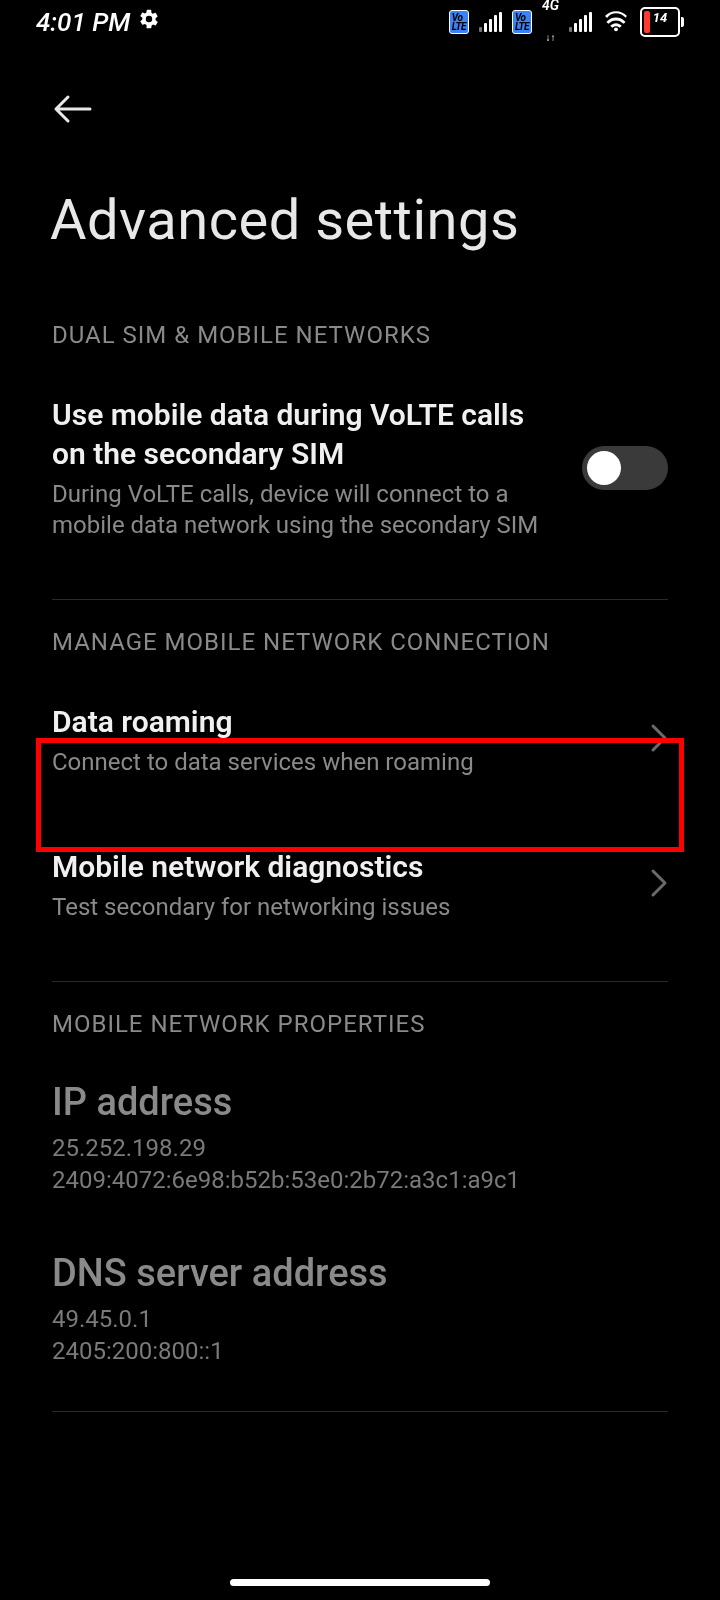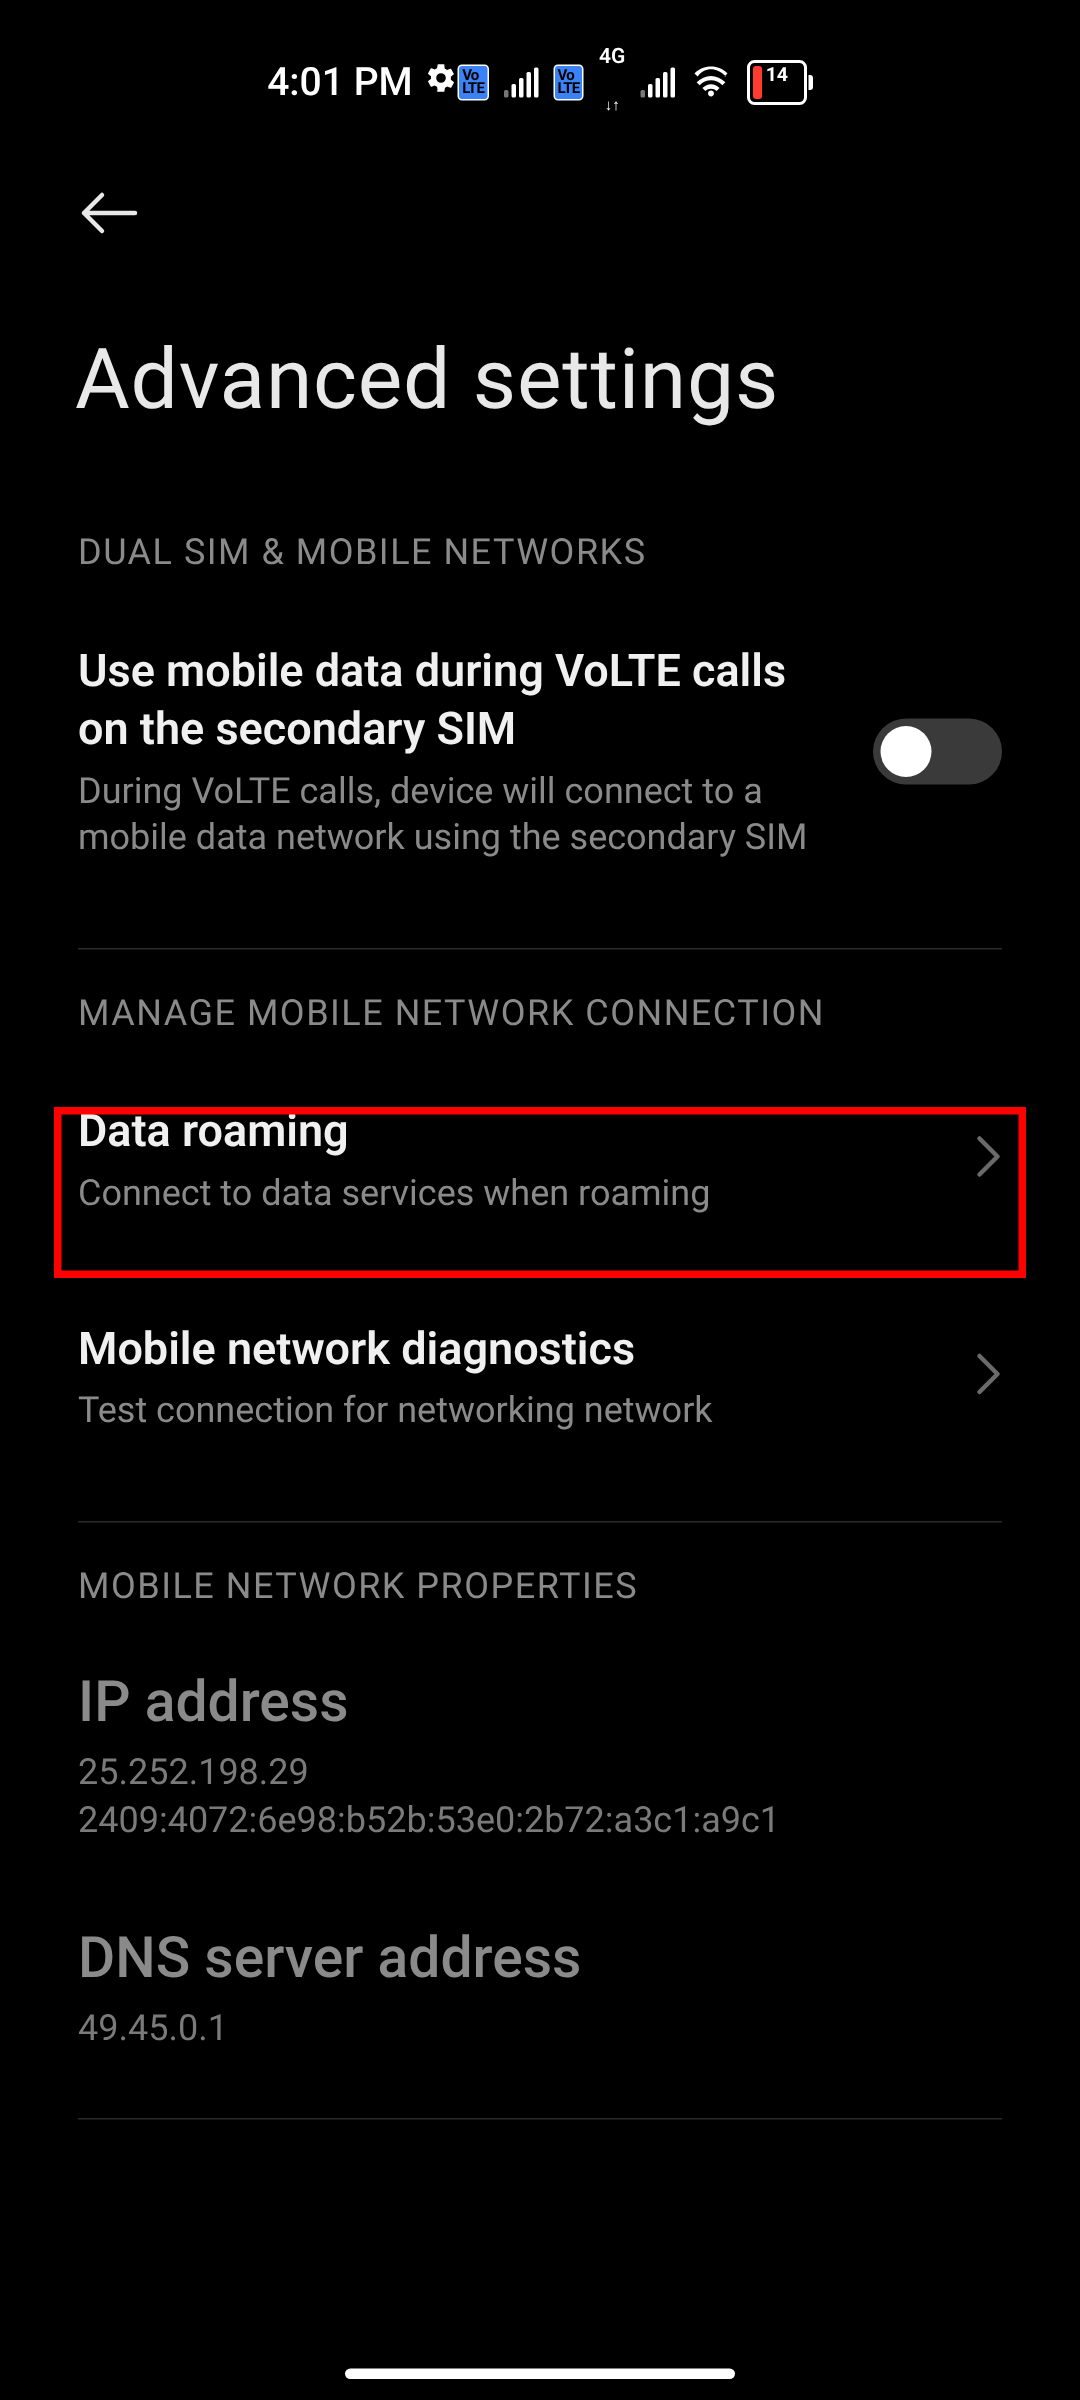--- a/index.html
+++ b/index.html
@@ -7,25 +7,26 @@
       width: 720px;
       height: 1600px;
       background: #000000;
       font-family: -apple-system, Roboto, "Helvetica Neue", Arial, sans-serif;
       color: #ffffff;
       overflow: hidden;
       position: relative;
     }
     .status-bar {
       display: flex;
-      justify-content: center;
+      justify-content: space-between;
       align-items: center;
-      padding: 33px 36px 10px 36px;
+      padding: 0 36px 10px 36px;
       font-size: 26px;
       font-weight: 500;
+      font-style: italic;
     }
     .status-left { display: flex; align-items: center; gap: 8px; }
     .status-right { display: flex; align-items: center; gap: 10px; }
     .gear-icon { font-size: 22px; }
     .volte-badge {
       font-size: 10px;
       line-height: 9px;
       border: 1.5px solid #fff;
       border-radius: 3px;
       padding: 2px 2px;
@@ -203,40 +204,41 @@
   <span class="chevron">
     <svg width="18" height="30" viewBox="0 0 12 20" fill="none" stroke="#6a6a6a" stroke-width="2" stroke-linecap="round" stroke-linejoin="round">
         <path d="m2 2 8 8-8 8"></path>
       </svg>
   </span>
 </div>
 
 <div class="setting-row" style="padding-top:40px;">
   <div class="setting-text">
     <div class="setting-title">Mobile network diagnostics</div>
-    <div class="setting-sub">Test connection for networking network</div>
+    <div class="setting-sub">Test secondary for networking issues</div>
   </div>
   <span class="chevron">
     <svg width="18" height="30" viewBox="0 0 12 20" fill="none" stroke="#6a6a6a" stroke-width="2" stroke-linecap="round" stroke-linejoin="round">
         <path d="m2 2 8 8-8 8"></path>
       </svg>
   </span>
 </div>
 <div class="divider"></div>
 
 <div class="section-header">MOBILE NETWORK PROPERTIES</div>
 
 <div class="info-block">
   <div class="info-title">IP address</div>
   <div class="info-value">25.252.198.29</div>
   <div class="info-value">2409:4072:6e98:b52b:53e0:2b72:a3c1:a9c1</div>
 </div>
 
 <div class="info-block" style="padding-top:34px;">
   <div class="info-title">DNS server address</div>
   <div class="info-value">49.45.0.1</div>
+  <div class="info-value">2405:200:800::1</div>
 </div>
 
 <div class="divider" style="margin-top:24px;"></div>
 
 <div class="highlight-box" style="top:738px;left:36px;width:648px;height:114px;"></div>
 
 <div class="home-indicator"></div>
 
 </body></html>

